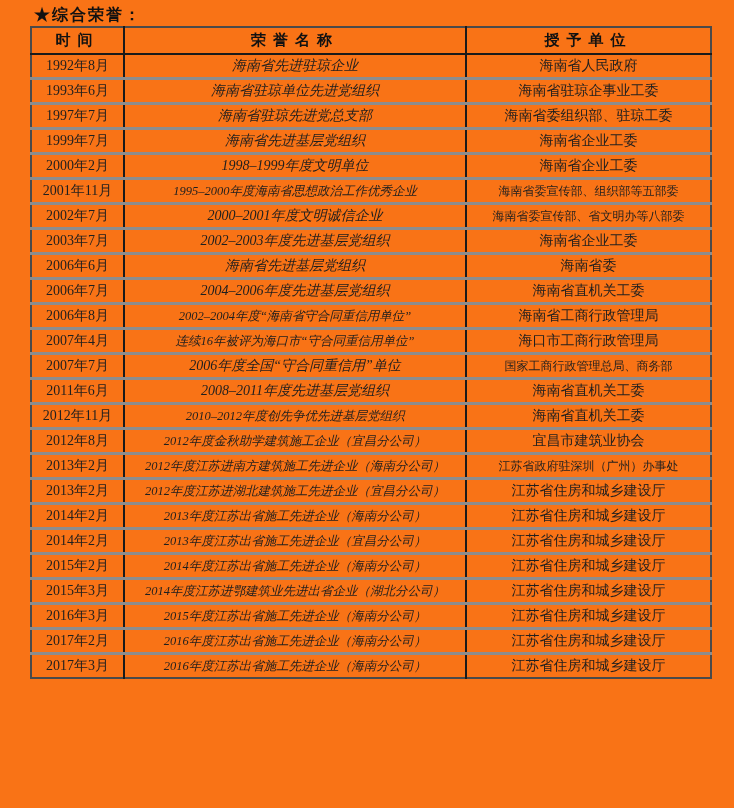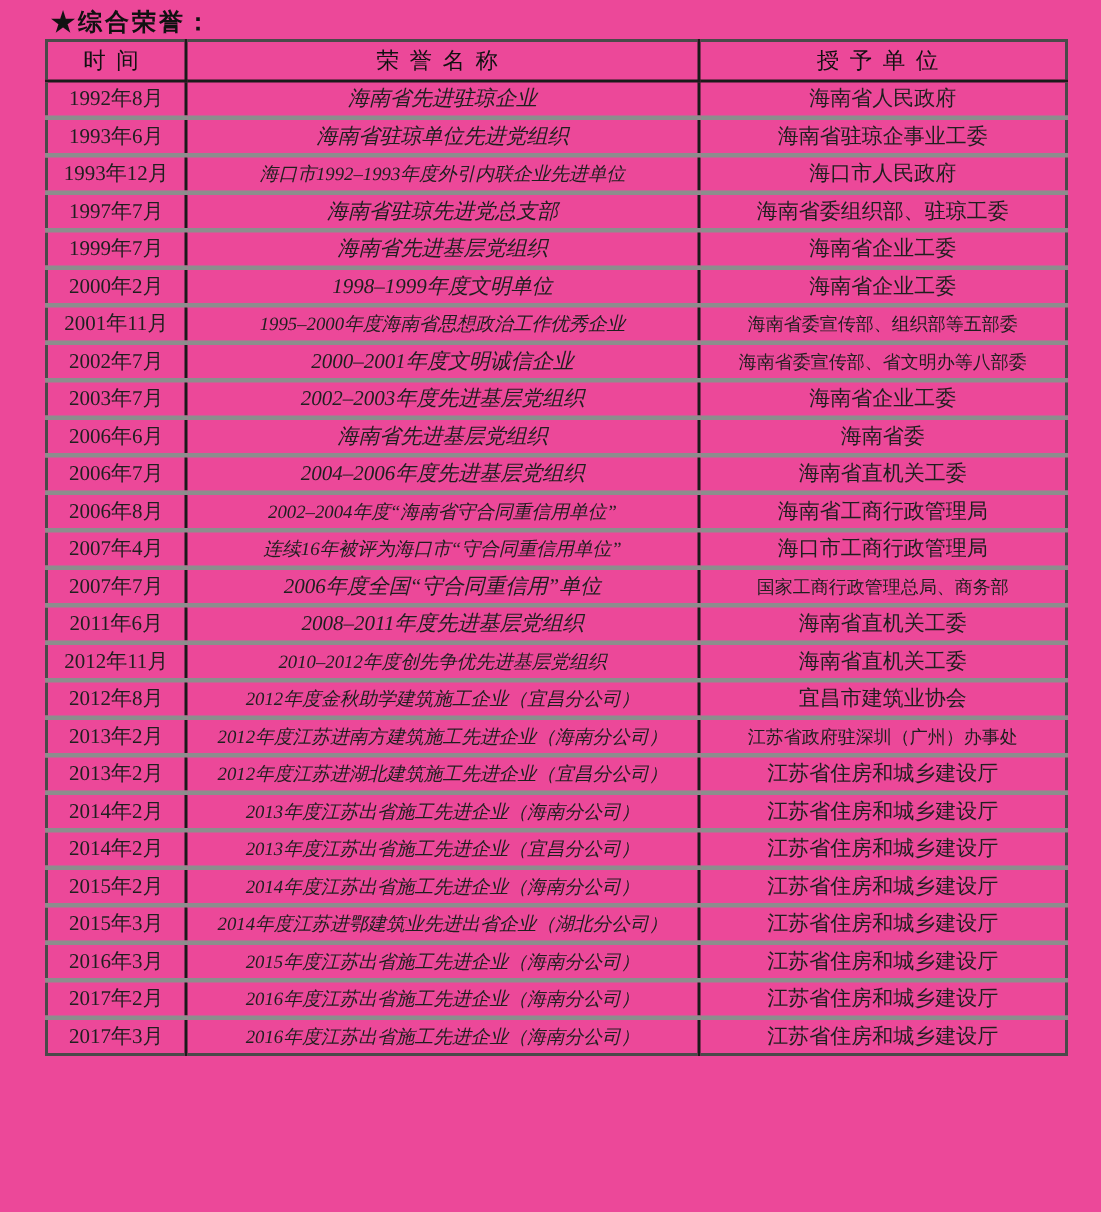--- a/index.html
+++ b/index.html
@@ -5,21 +5,21 @@
   html, body {
     margin: 0;
     padding: 0;
     background: #ffffff;
     font-family: "Liberation Serif", "DejaVu Serif", serif;
   }
   .page {
     position: relative;
     width: 734px;
     height: 808px;
-    background: #ec4899;
+    background: #f97316;
     overflow: hidden;
   }
   .doc-title {
     position: absolute;
     left: 34px;
     top: 5px;
     font-size: 16px;
     font-weight: bold;
     color: #111111;
     letter-spacing: 2px;
@@ -38,21 +38,21 @@
     padding: 0 2px;
     text-align: center;
     vertical-align: middle;
     color: #1f1f1f;
     overflow: hidden;
     white-space: nowrap;
   }
   table.honors th {
     height: 25px;
     font-size: 15px;
-    font-weight: normal;
+    font-weight: bold;
     letter-spacing: 7px;
     border-bottom: 2px solid #1a1a1a;
     color: #111111;
   }
   table.honors td {
     height: 22px;
     font-size: 14px;
   }
   
   .col-time   { border-right: 2px solid #1a1a1a; }
@@ -102,25 +102,20 @@
           <td class="cell-time col-time">1992年8月</td>
           <td class="cell-honor col-honor">海南省先进驻琼企业</td>
           <td class="cell-awarder">海南省人民政府</td>
         </tr>
         <tr>
           <td class="cell-time col-time">1993年6月</td>
           <td class="cell-honor col-honor">海南省驻琼单位先进党组织</td>
           <td class="cell-awarder">海南省驻琼企事业工委</td>
         </tr>
         <tr>
-          <td class="cell-time col-time">1993年12月</td>
-          <td class="cell-honor col-honor long">海口市1992–1993年度外引内联企业先进单位</td>
-          <td class="cell-awarder">海口市人民政府</td>
-        </tr>
-        <tr>
           <td class="cell-time col-time">1997年7月</td>
           <td class="cell-honor col-honor">海南省驻琼先进党总支部</td>
           <td class="cell-awarder">海南省委组织部、驻琼工委</td>
         </tr>
         <tr>
           <td class="cell-time col-time">1999年7月</td>
           <td class="cell-honor col-honor">海南省先进基层党组织</td>
           <td class="cell-awarder">海南省企业工委</td>
         </tr>
         <tr>

